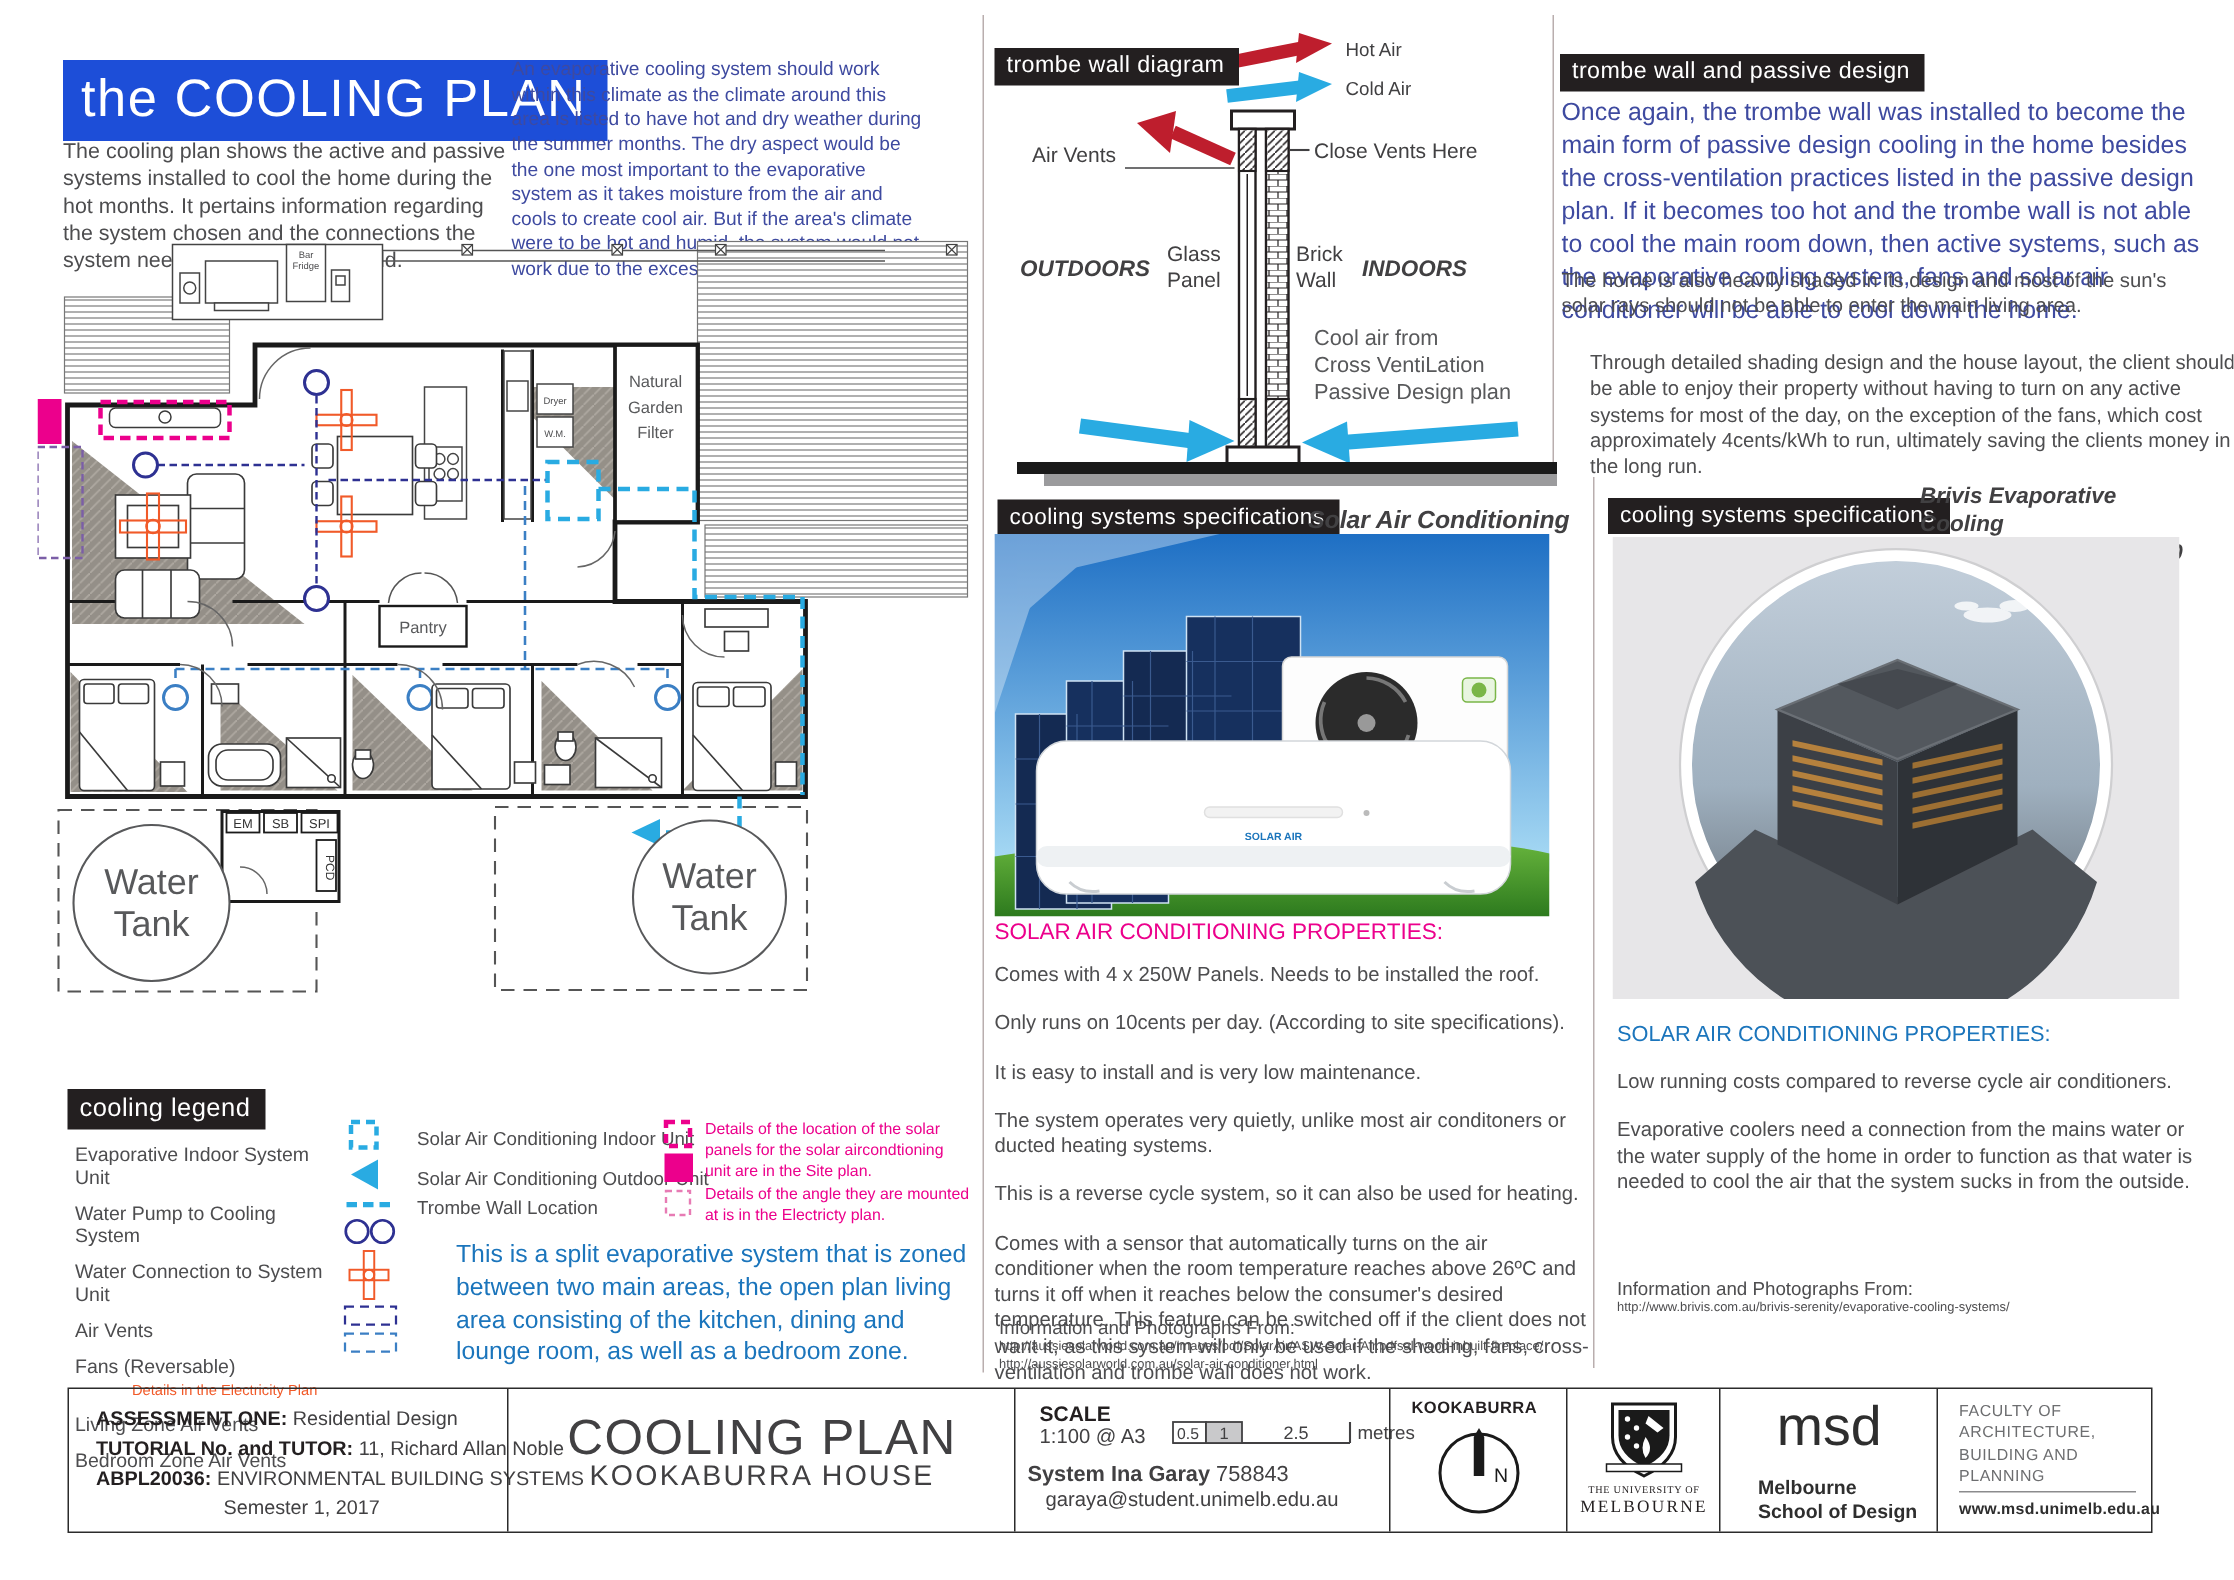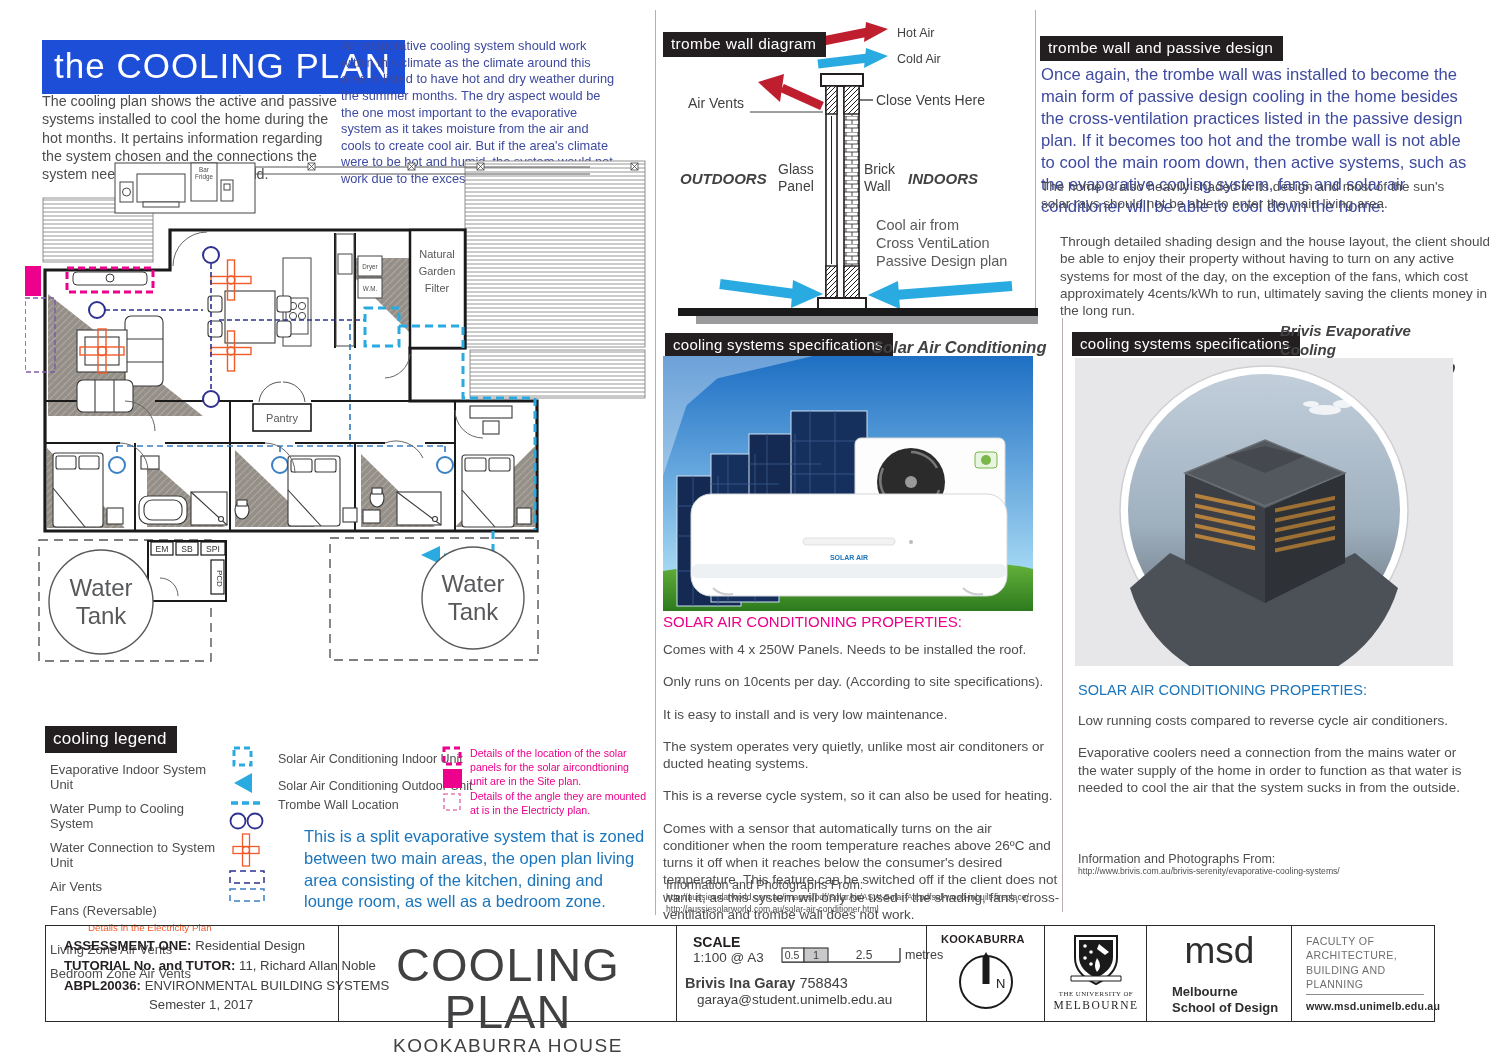--- a/index.html
+++ b/index.html
@@ -20,21 +20,21 @@
   .leg-note{font-size:9.8px;color:#F15A29;margin:-5px 0 9px 38px;}
   .leg-sym-label{font-size:12.5px;color:#4D4D4F;}
   .leg-zone{color:#1B75BC;font-size:16.5px;line-height:1.32;margin-left:32px;}
   .leg-mag-note{color:#EC008C;font-size:10.6px;line-height:1.3;margin-bottom:2px;}
   
   .footer-box{border:1.6px solid #2b2b2b;}
   .fcell{position:absolute;top:0;bottom:0;border-left:1.2px solid #2b2b2b;}
   .fcell.first{border-left:none;}
   .ass-line{font-size:13.2px;color:#414042;line-height:1.5;white-space:nowrap;}
   .ass-line b{color:#231F20;}
-  .big-title{font-size:47px;color:#414042;letter-spacing:1px;line-height:1.0;text-align:center;}
+  .big-title{font-size:33px;color:#414042;letter-spacing:1px;line-height:1.0;text-align:center;}
   .big-sub{font-size:19px;color:#414042;letter-spacing:1.5px;text-align:center;}
   .scale-label{font-weight:bold;font-size:14px;color:#231F20;}
   .small-bold{font-weight:bold;font-size:11px;color:#231F20;letter-spacing:.3px;}
   .author{font-size:14.5px;color:#414042;}
   .uom-small{font-family:"Liberation Serif",serif;font-size:6.8px;letter-spacing:.5px;color:#231F20;text-align:center;}
   .uom-big{font-family:"Liberation Serif",serif;font-size:11.5px;letter-spacing:1.5px;color:#231F20;text-align:center;}
   .msd-logo{font-size:37px;color:#2e2e2e;text-align:center;line-height:.9;}
   .msd-name{font-size:13px;font-weight:bold;color:#2e2e2e;line-height:1.25;}
   .fac-line{font-size:10.6px;color:#6d6e70;letter-spacing:.4px;line-height:1.35;}
   .fac-url{font-size:10.6px;font-weight:bold;color:#2e2e2e;letter-spacing:.2px;}
@@ -577,21 +577,21 @@
     <svg style="position:absolute;left:103px;top:14px;" width="140" height="28" viewBox="0 0 140 28">
       <line x1="2" y1="22" x2="120" y2="22" stroke="#414042" stroke-width="1.4"></line>
       <rect x="2" y="8" width="22" height="14" fill="#fff" stroke="#414042" stroke-width="1.2"></rect>
       <rect x="24" y="8" width="24" height="14" fill="#c9c9cb" stroke="#414042" stroke-width="1.2"></rect>
       <line x1="120" y1="8" x2="120" y2="22" stroke="#414042" stroke-width="1.4"></line>
       <text x="12" y="19" font-size="10.5" fill="#414042" text-anchor="middle">0.5</text>
       <text x="36" y="19" font-size="11" fill="#414042" text-anchor="middle">1</text>
       <text x="84" y="19" font-size="12" fill="#414042" text-anchor="middle">2.5</text>
     </svg>
     <div style="position:absolute;left:228px;top:22px;font-size:12.5px;color:#414042;">metres</div>
-    <div class="author" style="position:absolute;left:8px;top:49px;"><b>Brivis Ina Garay</b><span> 758843</span></div>
+    <div class="author" style="position:absolute;left:8px;top:49px;"><b>System Ina Garay</b><span> 758843</span></div>
     <div style="position:absolute;left:20px;top:66px;font-size:13.5px;color:#414042;">garaya@student.unimelb.edu.au</div>
   </div>
 
   <div class="fcell" style="left:880px;width:118px;">
     <div class="small-bold" style="position:absolute;left:14px;top:7px;">KOOKABURRA</div>
     <svg style="position:absolute;left:29px;top:24px;" width="60" height="62" viewBox="0 0 60 62">
       <circle cx="30" cy="32" r="26" fill="none" stroke="#1a1a1a" stroke-width="2"></circle>
       <rect x="26.5" y="8" width="7" height="26" fill="#1a1a1a"></rect>
       <polygon points="26.5,8 33.5,8 30,2" fill="#1a1a1a"></polygon>
       <text x="40" y="38" font-size="13" fill="#1a1a1a">N</text>

